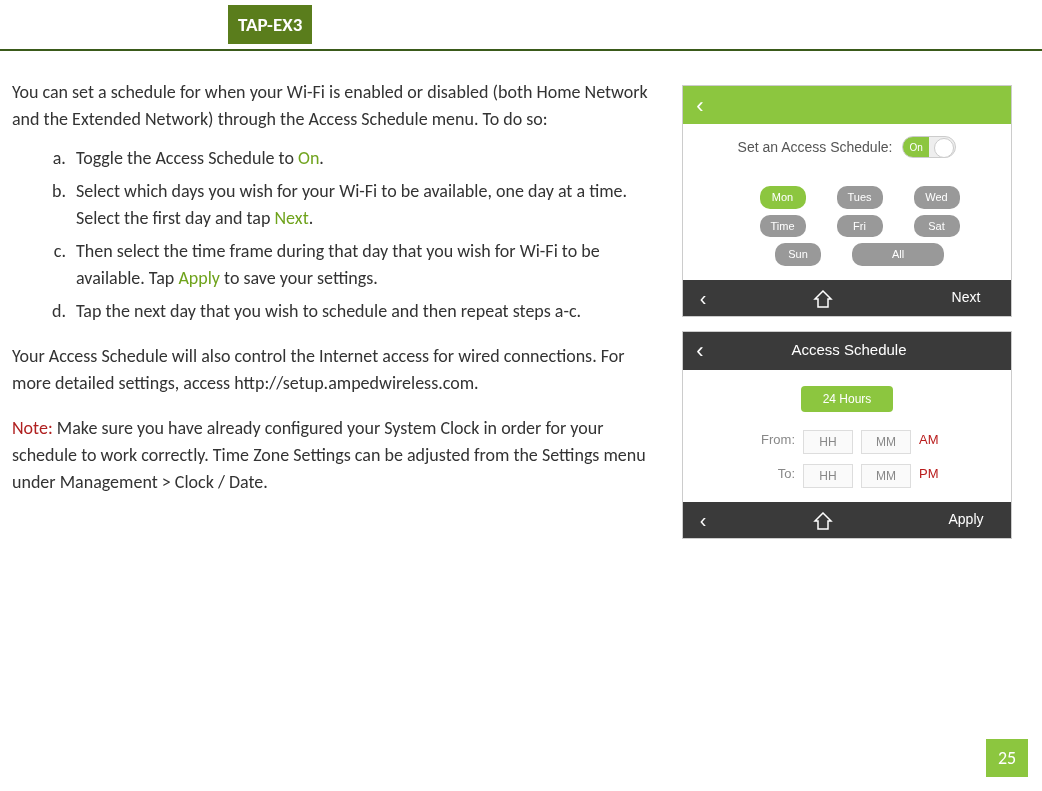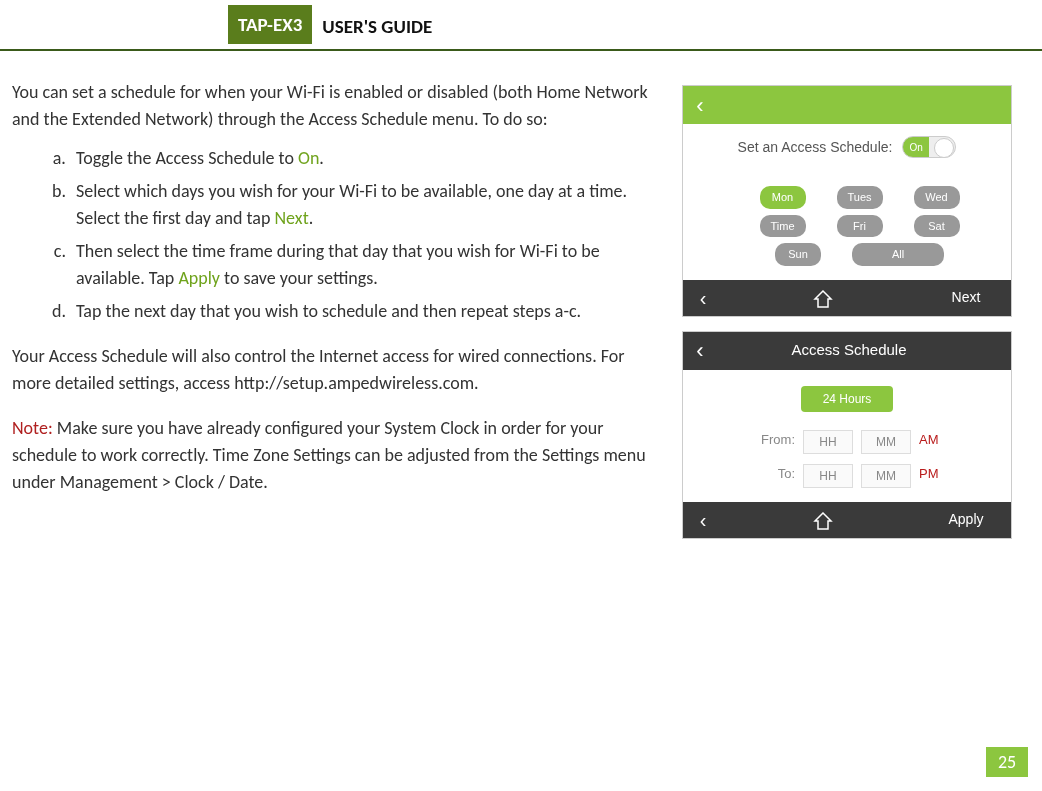--- a/index.html
+++ b/index.html
@@ -152,32 +152,31 @@
   }
   .time-grid .lbl { text-align:right; color:#888; }
   .time-grid .cell {
     border:1px solid #ddd; text-align:center; padding:2px 0;
     font-size:12px; color:#888; background:#fafafa;
   }
   .time-grid .ampm { color:#b91c1c; }
   
   .page-number {
     position:absolute; right:14px; bottom:14px;
-    background:#8cc63f; color:#fff; width:42px; height:30px;
+    background:#8cc63f; color:#fff; width:42px; height:38px;
     display:flex; align-items:center; justify-content:center;
     font-size:18px;
   }
 </style>
 </head>
 <body>
 
 <div class="header">
   <div class="header-spacer"></div>
   <div class="model-badge">TAP-EX3</div>
-  <div class="guide-title">USER'S GUIDE</div>
 </div>
 
 <div class="content">
 
   <div class="text-col">
 
     <p class="para">You can set a schedule for when your Wi-Fi is enabled or disabled (both Home Network and the Extended Network) through the Access Schedule menu. To do so:</p>
 
     <ol class="steps">
       <li>

